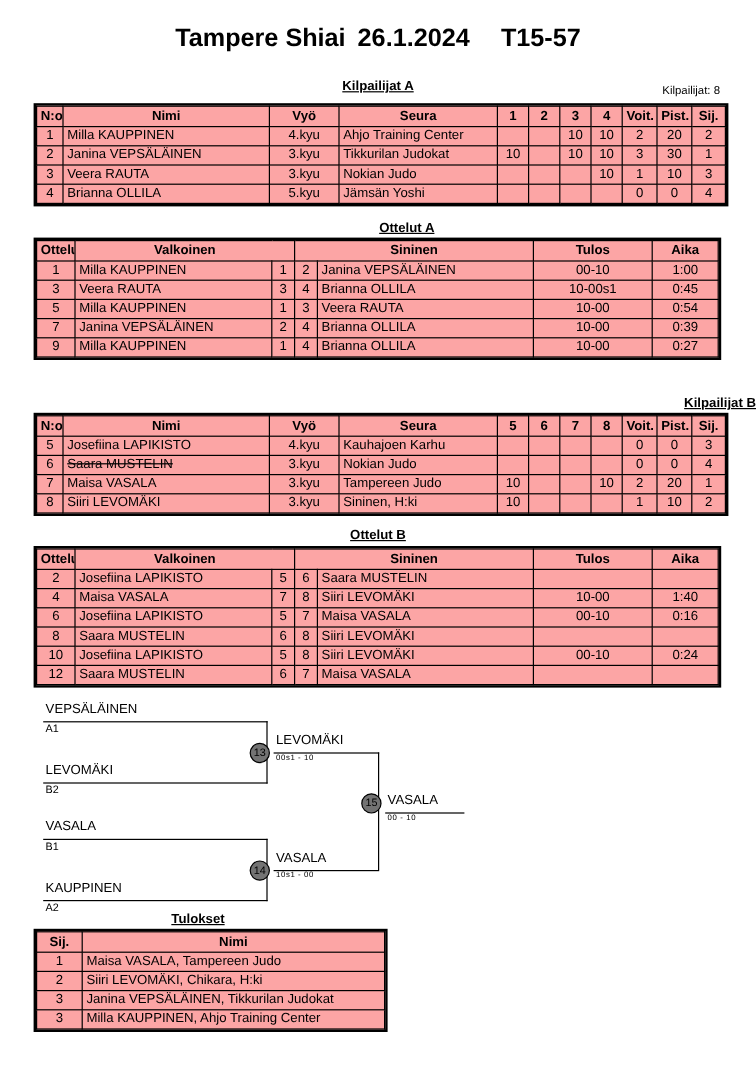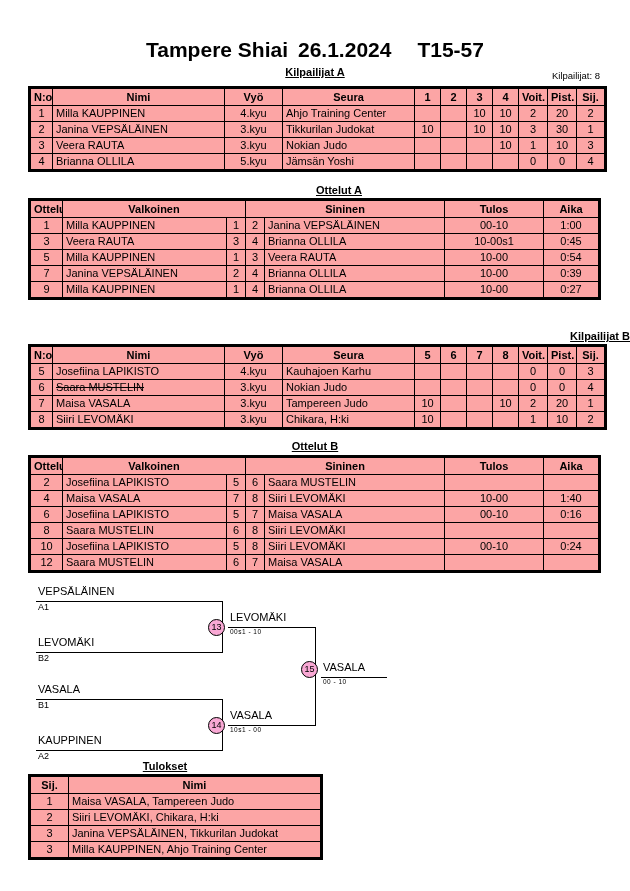--- a/index.html
+++ b/index.html
@@ -12,21 +12,21 @@
     height: 891px;
     position: relative;
     font-family: "Liberation Sans", sans-serif;
     color: #000000;
     overflow: hidden;
   }
 
   
   .doc-title {
     position: absolute;
-    top: 38px;
+    top: 20px;
     left: 0;
     width: 630px;
     text-align: center;
     font-size: 21px;
     font-weight: bold;
     letter-spacing: 0px;
   }
   .doc-title .t-gap { display: inline-block; width: 10px; }
   .doc-title .t-gap2 { display: inline-block; width: 26px; }
 
@@ -114,21 +114,21 @@
   }
   .bk-num {
     position: absolute;
     width: 15px;
     height: 15px;
     border: 1px solid #000;
     border-radius: 50%;
     font-size: 9px;
     line-height: 15px;
     text-align: center;
-    background: #f9a8d4;
+    background: #737373;
     z-index: 3;
   }
   .hline {
     position: absolute;
     height: 0;
     border-top: 1.3px solid #000;
   }
   .vline {
     position: absolute;
     width: 0;
@@ -368,21 +368,21 @@
         <td class="c"></td>
         <td class="c">10</td>
         <td class="c grp-start">2</td>
         <td class="c">20</td>
         <td class="c">1</td>
       </tr>
       <tr>
         <td class="c">8</td>
         <td class="l">Siiri LEVOMÄKI</td>
         <td class="c">3.kyu</td>
-        <td class="l">Chikara, H:ki</td>
+        <td class="l">Sininen, H:ki</td>
         <td class="c">10</td>
         <td class="c"></td>
         <td class="c"></td>
         <td class="c"></td>
         <td class="c grp-start">1</td>
         <td class="c">10</td>
         <td class="c">2</td>
       </tr>
     </tbody>
 </table>

